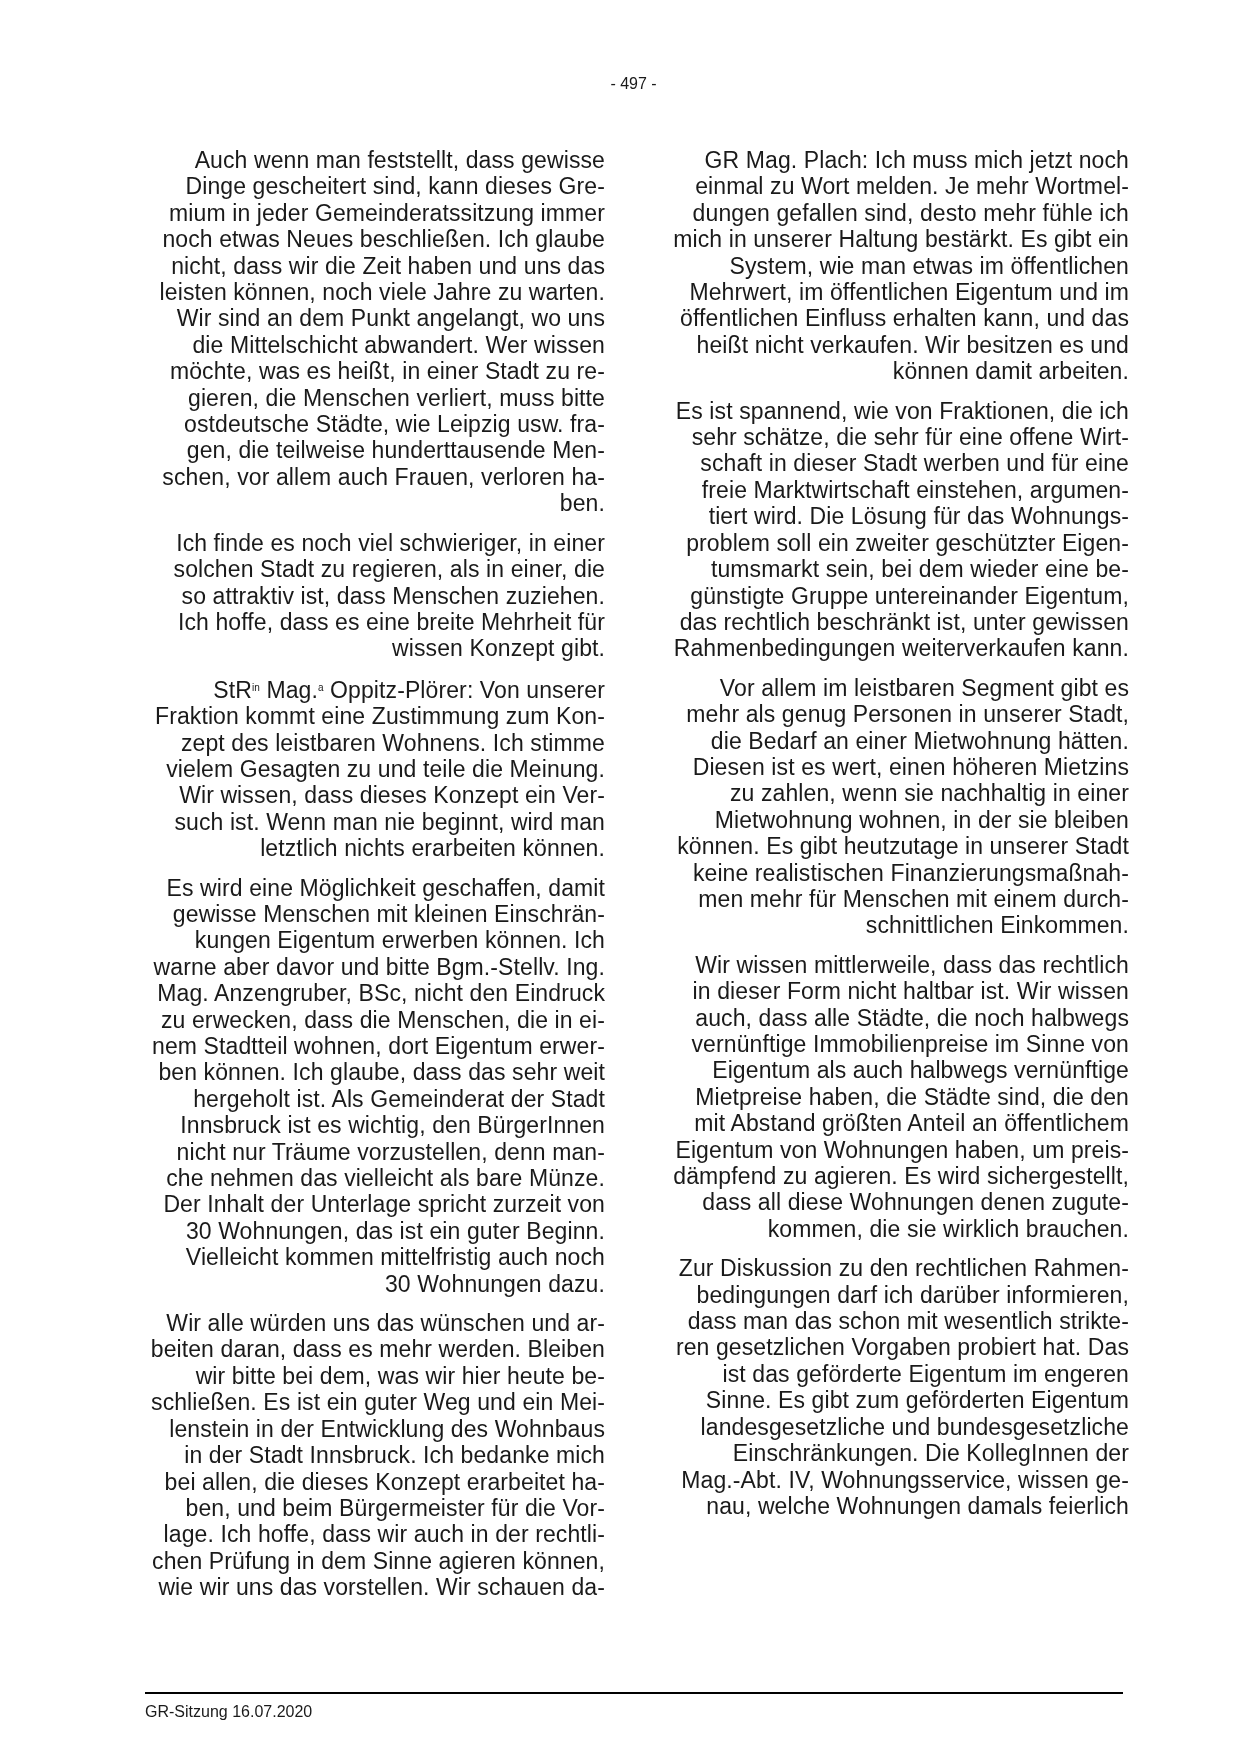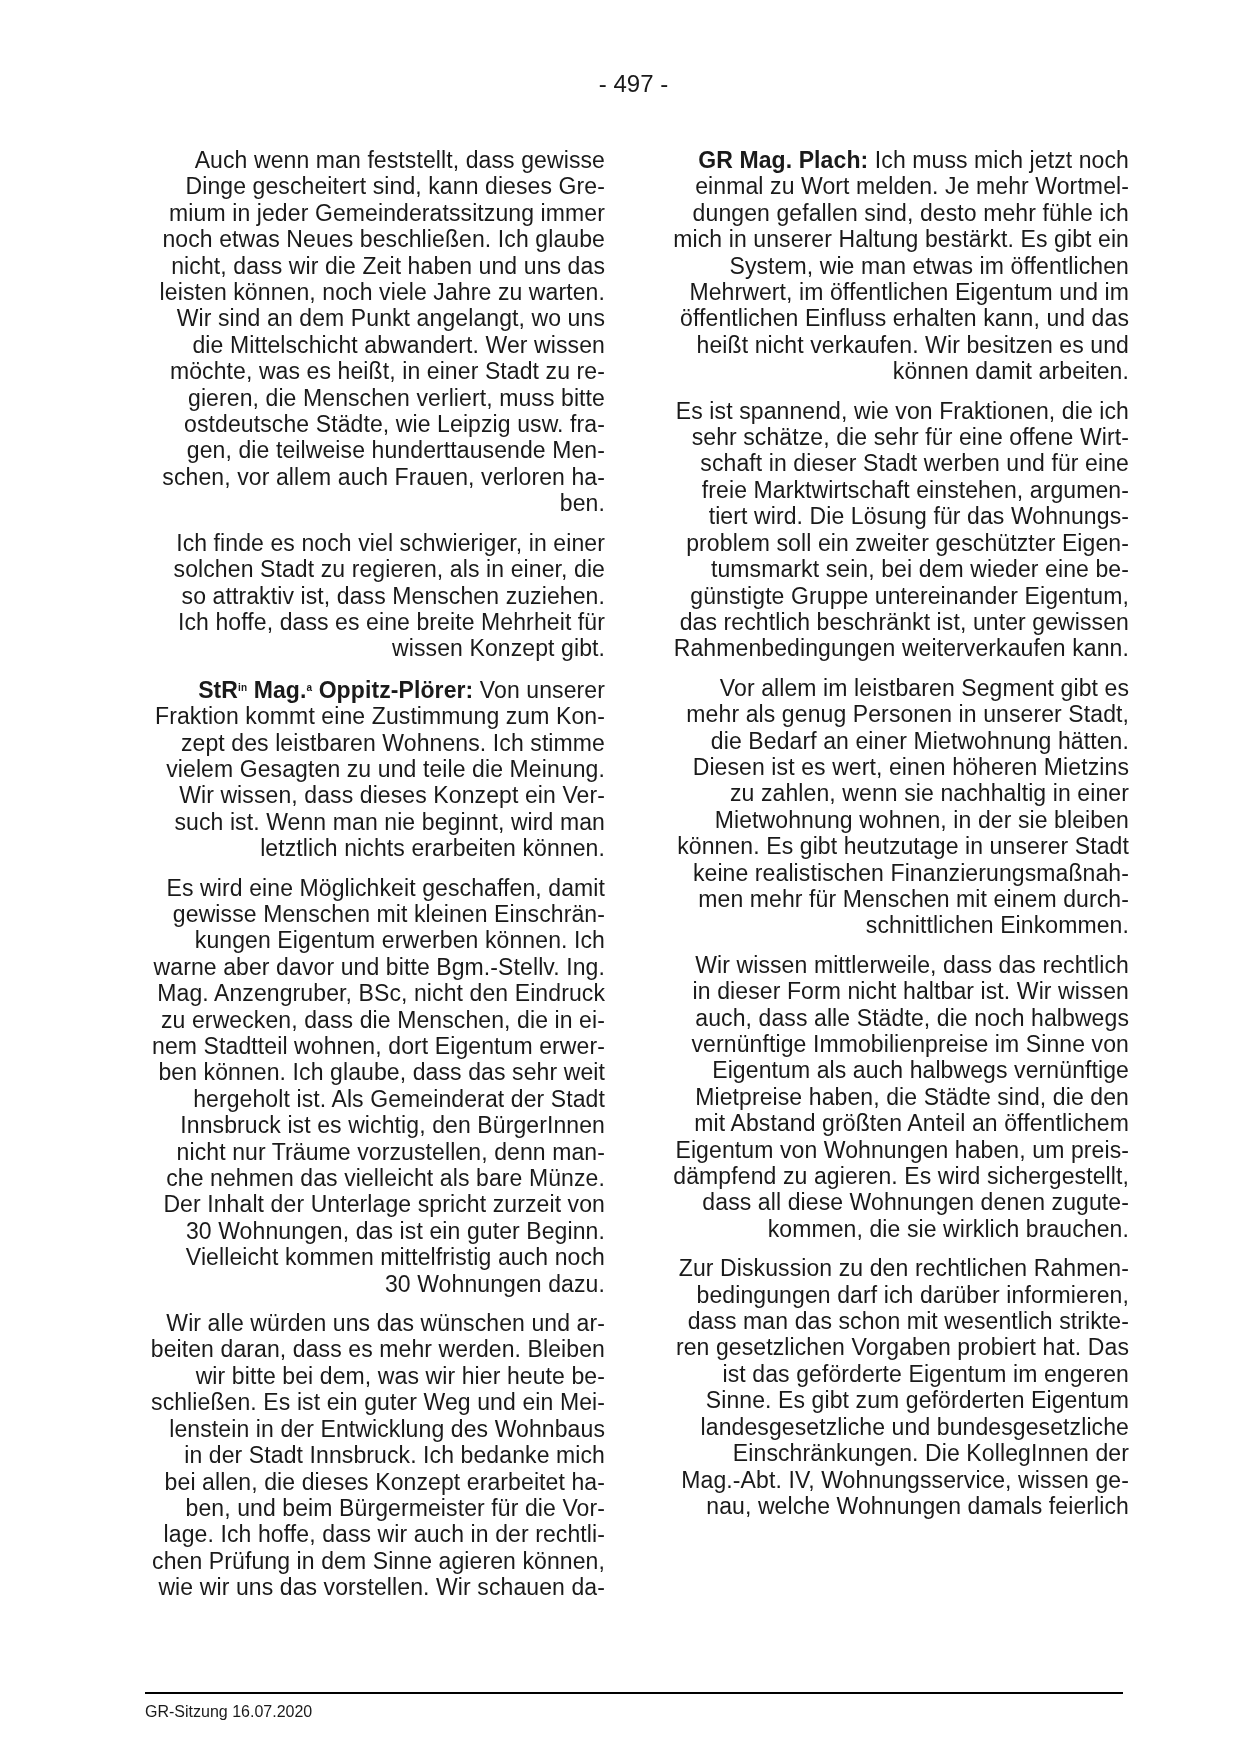--- a/index.html
+++ b/index.html
@@ -15,38 +15,38 @@
     color: #1a1a1a;
     overflow: hidden;
     font-size: 23px;
   }
   .page-number {
     position: absolute;
     left: 145px;
     top: 71px;
     width: 977px;
     text-align: center;
-    font-size: 24px;
+    font-size: 16px;
     line-height: 26px;
   }
   .col {
     position: absolute;
     top: 147px;
     text-align: right;
   }
   .col-left  { left: 147px; width: 458px; }
   .col-right { left: 671px; width: 458px; }
   .para {
     margin: 0 0 13px 0;
     font-size: 23px;
     line-height: 26.4px;
     white-space: pre;          
     letter-spacing: 0.1px;
   }
-  .speaker { font-weight: bold; }
+  .speaker { font-weight: normal; }
   .sup {
     font-size: 10px;
     vertical-align: 7px;
   }
   .footer {
     position: absolute;
     left: 145px;
     top: 1692px;
     width: 978px;
     border-top: 2px solid #000000;

